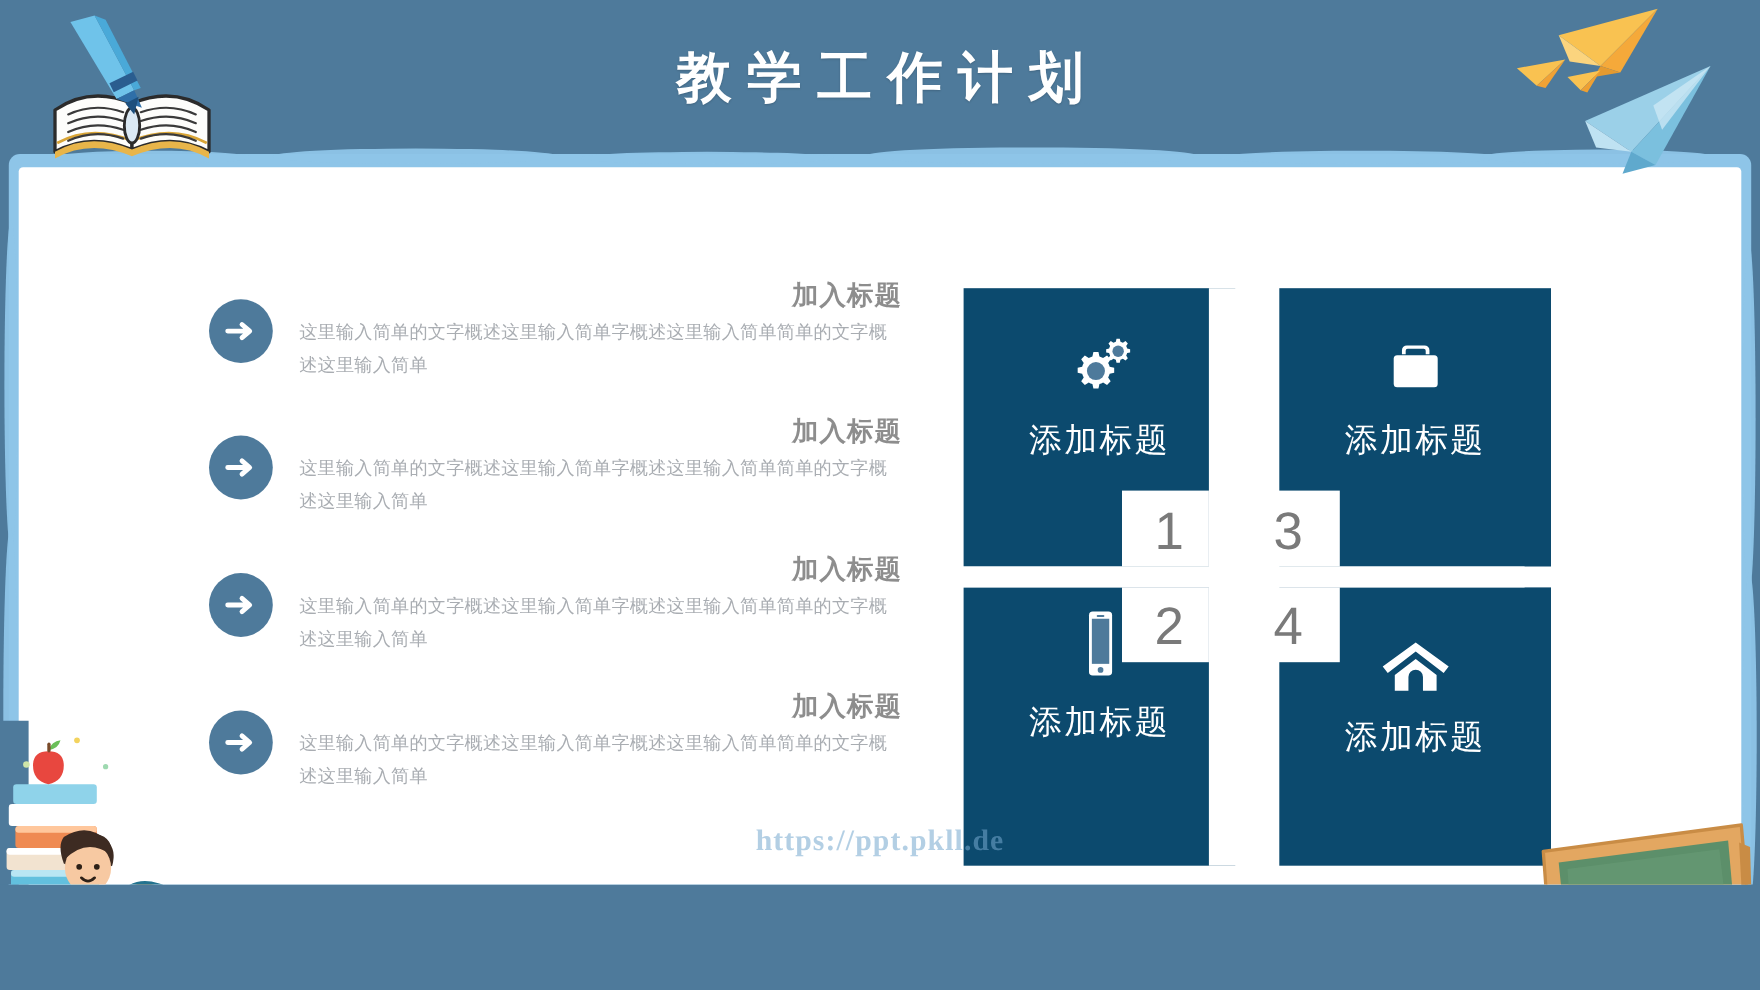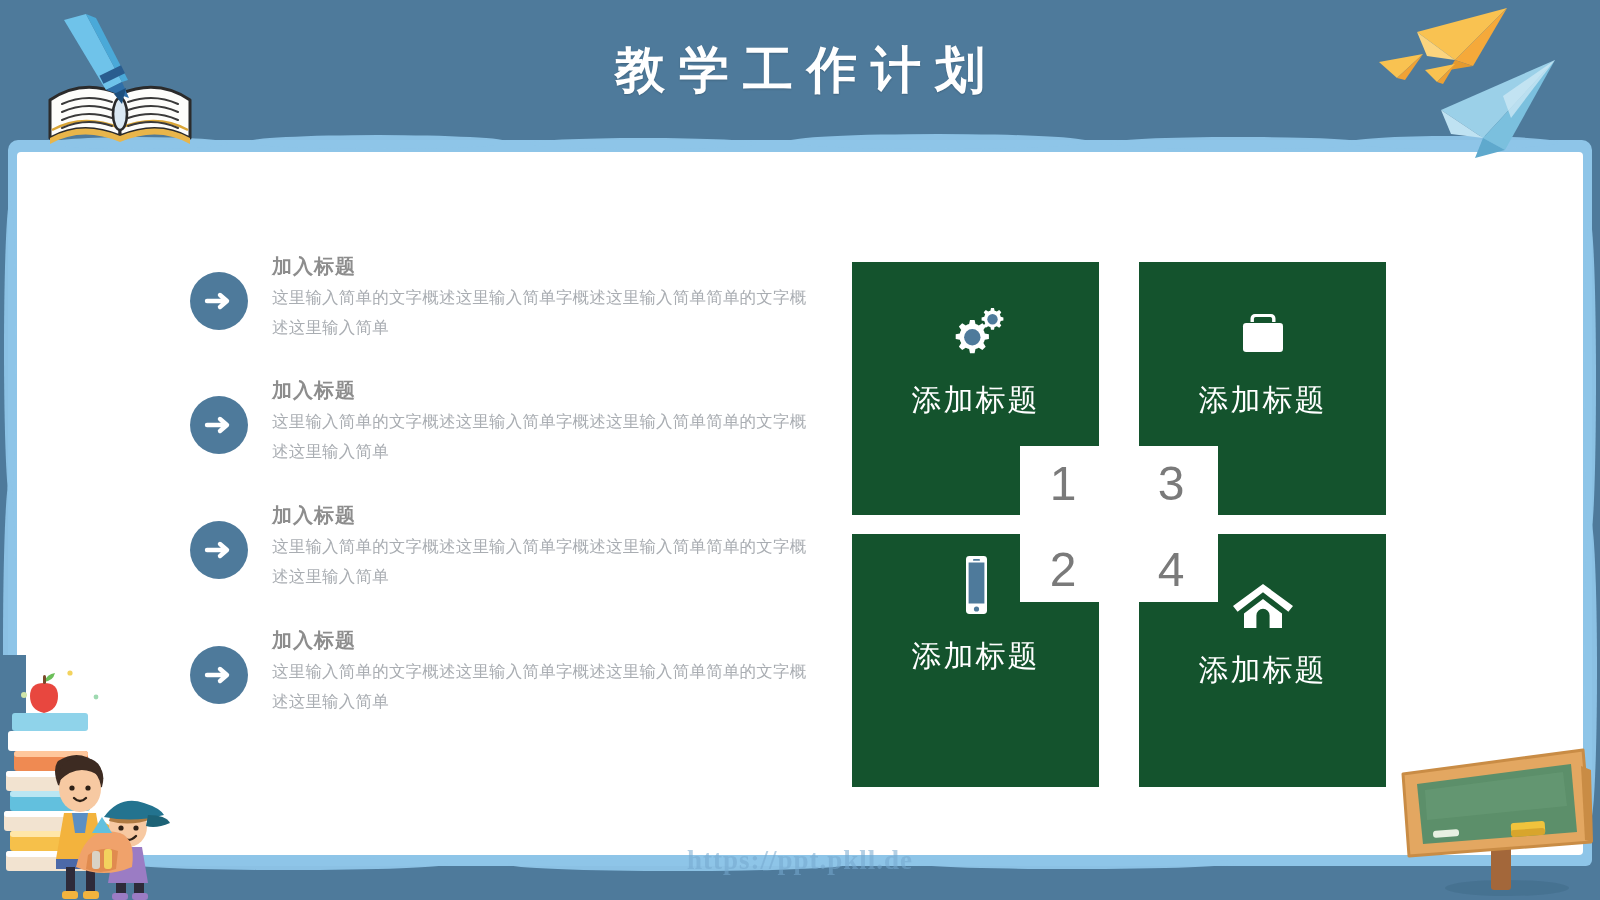--- a/index.html
+++ b/index.html
@@ -7,21 +7,21 @@
   html,body { width:1600px; height:900px; overflow:hidden; }
   body {
     font-family:"Liberation Sans","DejaVu Sans",sans-serif;
     background:#4e7a9b;
     position:relative;
   }
 
   
   #slide {
     position:absolute; inset:0;
-    width:1600px; height:900px;
+    width:1600px; height:804px;
     background:#4e7a9b;
     overflow:hidden;
   }
 
   
   #title-bar {
     position:absolute; top:0; left:0; width:1600px; height:140px;
     display:flex; align-items:center; justify-content:center;
     z-index:6;
   }
@@ -67,37 +67,38 @@
   }
   .item-icon {
     position:absolute; left:8px;
     width:58px; height:58px; border-radius:50%;
     background:#4e7a9b;
     display:flex; align-items:center; justify-content:center;
   }
   .item-icon svg { display:block; }
   .item-body { position:absolute; left:90px; top:0; width:548px; }
   .item-head {
-    font-size:20px; font-weight:700; color:#8d8d8d;
-    letter-spacing:1px; line-height:1.15; margin-bottom:4px;
+    font-size:24px; font-weight:700; color:#8d8d8d;
+    letter-spacing:1px; line-height:1.15; margin-bottom:4px;text-align:right;
   }
   .item-text {
     font-size:16.5px; color:#a9adb2; line-height:1.82;
     letter-spacing:.2px;
   }
 
   
   #grid {
     position:absolute; left:852px; top:262px;
     width:534px; height:508px; z-index:4;
   }
   .tile {
     position:absolute;
-    background:#14532d;
+    background:#0c4a6e;
     display:block;
+    margin-left:24px;
   }
   .tile-inner {
     position:absolute; left:0; right:0;
     display:flex; flex-direction:column; align-items:center;
   }
   .tile-icon { height:56px; display:flex; align-items:flex-end; justify-content:center; }
   .tile-icon svg { display:block; }
   .tile-label {
     margin-top:18px;
     font-size:30px; color:#ffffff; letter-spacing:2px;

